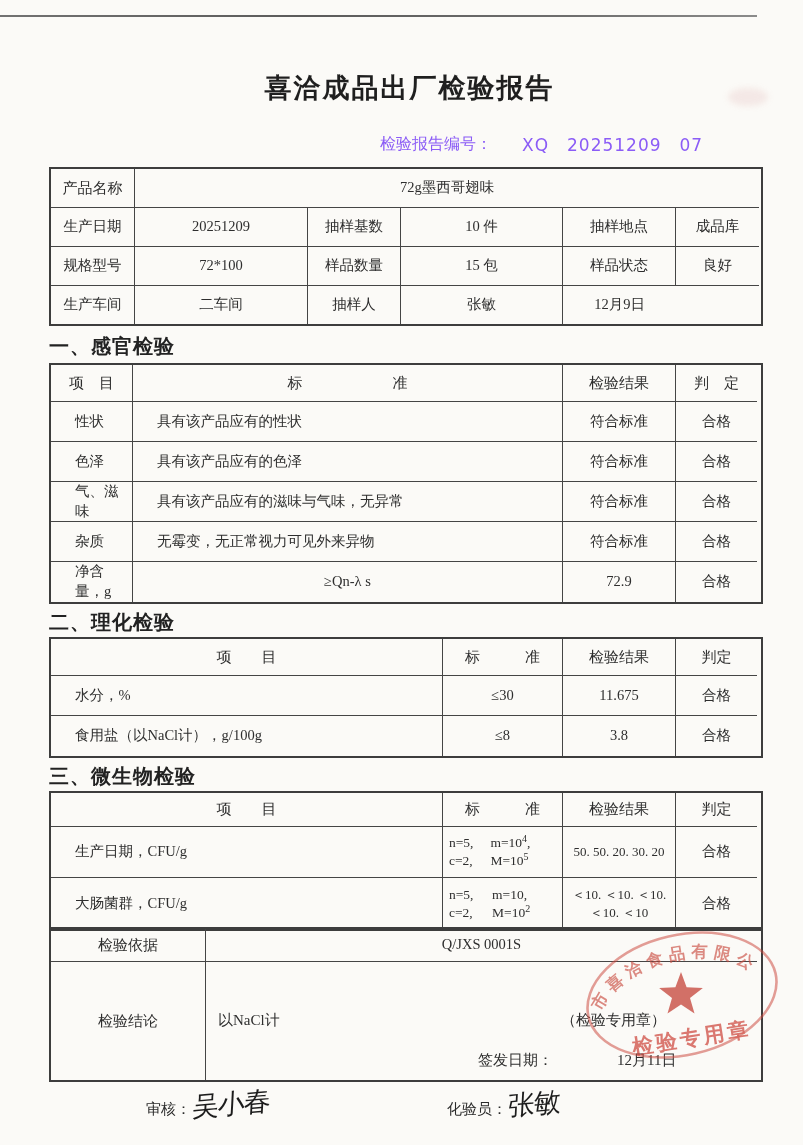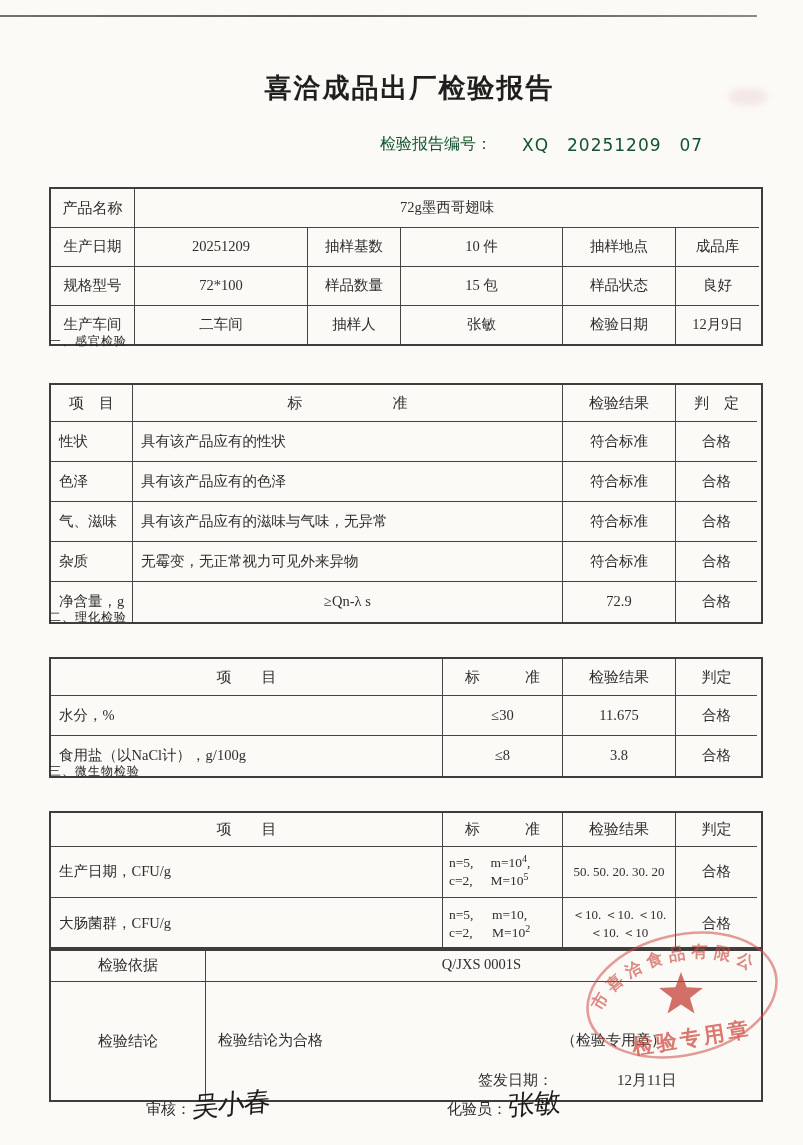--- a/index.html
+++ b/index.html
@@ -8,35 +8,35 @@
     background:#fbfaf7;
     font-family:"Liberation Serif","DejaVu Serif",serif;
     color:#2e2e2e;
   }
   .abs{position:absolute;}
   
   .scan-topline{left:0;top:15px;width:757px;height:2px;background:linear-gradient(90deg,#5a5a5a,#3f3f3f 40%,#555 75%,#777);opacity:.85;}
   .smudge{left:728px;top:88px;width:40px;height:18px;background:rgba(205,130,130,.14);border-radius:50%;filter:blur(3px);}
   
   .title{left:8px;top:70px;width:803px;text-align:center;font-family:"DejaVu Sans","Liberation Sans",sans-serif;font-weight:bold;font-size:27px;letter-spacing:2px;color:#1f1f1f;}
-  .report-no{left:380px;top:134px;font-family:"DejaVu Sans","Liberation Sans",sans-serif;font-size:16px;color:#14532d;display:flex;}
+  .report-no{left:380px;top:134px;font-family:"DejaVu Sans","Liberation Sans",sans-serif;font-size:16px;color:#8b5cf6;display:flex;}
   .report-no .val{margin-left:30px;font-size:17px;letter-spacing:1px;}
   
-  .tbl{display:grid;border:2px solid #3d3d3d;background:transparent;margin-top:20px;}
+  .tbl{display:grid;border:2px solid #3d3d3d;background:transparent;}
   .cell{border-right:1.5px solid #454545;border-bottom:1.5px solid #454545;display:flex;align-items:center;font-size:14.5px;line-height:1.35;padding:2px 6px;box-sizing:border-box;}
   .cell.lc{border-right:none;}
   .cell.lr{border-bottom:none;}
   .cell.ctr{justify-content:center;text-align:center;}
-  .cell.lft{justify-content:flex-start;text-align:left;padding-left:8px;}
+  .cell.lft{justify-content:flex-start;text-align:left;padding-left:24px;}
   .cell.hdr{font-size:15px;}
   sup{font-size:10px;line-height:0;}
   
   #info-table{left:49px;top:167px;width:710px;grid-template-columns:84px 173px 93px 162px 113px 83px;grid-template-rows:39px 39px 39px 38px;}
   
-  .sec-h{left:49px;font-weight:normal;font-size:12px;color:#222;letter-spacing:1px;}
+  .sec-h{left:49px;font-weight:bold;font-size:20px;color:#222;letter-spacing:1px;}
   
   #sensory-table{left:49px;top:363px;width:710px;grid-template-columns:82px 430px 113px 81px;grid-template-rows:37px repeat(5,40px);}
   
   #pc-table{left:49px;top:637px;width:710px;grid-template-columns:392px 120px 113px 81px;grid-template-rows:37px 40px 40px;}
   
   #micro-table{left:49px;top:791px;width:710px;grid-template-columns:392px 120px 113px 81px;grid-template-rows:34px 51px 51px;}
   #micro-table .std-cell{flex-direction:row;justify-content:center;font-size:13.5px;line-height:1.3;}
   #micro-table .res{font-size:13px;line-height:1.35;}
   
   #concl-table{left:49px;top:927px;width:710px;grid-template-columns:155px 551px;grid-template-rows:33px 118px;}
@@ -81,21 +81,20 @@
   <div class="cell ctr">72*100</div>
   <div class="cell ctr">样品数量</div>
   <div class="cell ctr">15 包</div>
   <div class="cell ctr">样品状态</div>
   <div class="cell ctr lc">良好</div>
 
   <div class="cell ctr lr">生产车间</div>
   <div class="cell ctr lr">二车间</div>
   <div class="cell ctr lr">抽样人</div>
   <div class="cell ctr lr">张敏</div>
-  <div class="cell ctr lr">检验日期</div>
   <div class="cell ctr lc lr">12月9日</div>
 </div>
 
 <div class="abs sec-h" style="top:333px;">一、感官检验</div>
 
 <div class="abs tbl" id="sensory-table">
   <div class="cell ctr hdr">项　目</div>
   <div class="cell ctr hdr">标　　　　　　准</div>
   <div class="cell ctr hdr">检验结果</div>
   <div class="cell ctr hdr lc">判　定</div>
@@ -169,21 +168,21 @@
   <div class="cell ctr res lr">＜10. ＜10. ＜10. ＜10. ＜10</div>
   <div class="cell ctr lc lr">合格</div>
 </div>
 
 <div class="abs tbl" id="concl-table">
   <div class="cell ctr hdr">检验依据</div>
   <div class="cell ctr lc">Q/JXS 0001S</div>
 
   <div class="cell ctr lr hdr">检验结论</div>
   <div class="cell lc lr concl-content">
-    <span class="concl-line2">检验结论为合格</span>
+    <span class="concl-line2">以NaCl计</span>
     <span class="seal-note">（检验专用章）</span>
     <span class="issue-line">
       <span>签发日期：</span>
       <span class="val">12月11日</span>
     </span>
   </div>
 </div>
 
 <svg class="abs stamp" viewBox="0 0 233 170">
   <g opacity="0.82">

